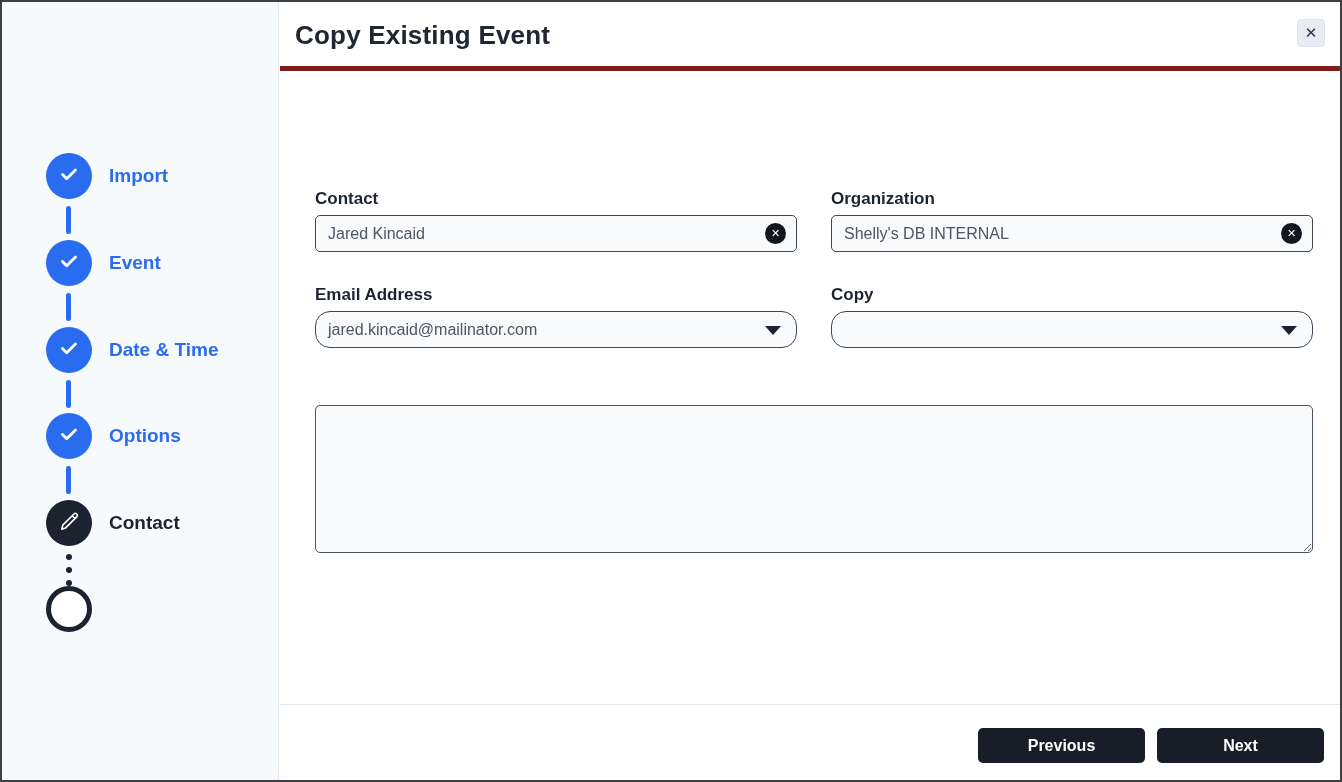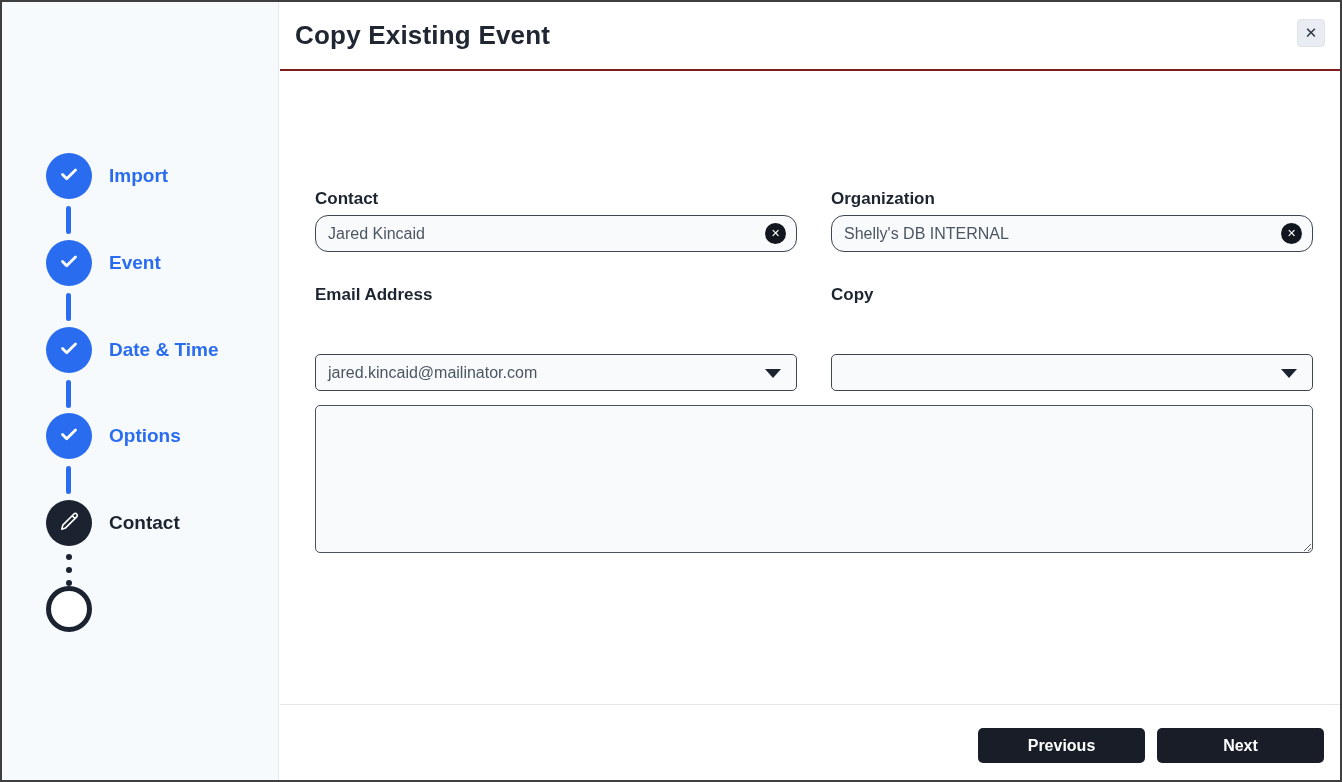--- a/index.html
+++ b/index.html
@@ -61,21 +61,21 @@
     border-radius: 50%;
     background: #1b2230;
   }
 
   
   .header {
     position: absolute;
     left: 278px; right: 0; top: 0;
     height: 69px;
     background: #ffffff;
-    border-bottom: 2px solid #7f1d1d;
+    border-bottom: 5px solid #7f1d1d;
   }
   .title {
     position: absolute;
     left: 15px; top: 0;
     line-height: 66px;
     font-size: 26px;
     font-weight: 600;
     color: #202733;
     letter-spacing: 0.2px;
   }
@@ -97,21 +97,21 @@
     position: absolute;
     font-size: 17px;
     font-weight: 600;
     color: #1c2430;
   }
   .text-input {
     position: absolute;
     width: 482px; height: 37px;
     background: #f8fafc;
     border: 1.5px solid #3e4651;
-    border-radius: 13px;
+    border-radius: 5px;
     font-family: "Liberation Sans", "DejaVu Sans", sans-serif;
     font-size: 16px;
     color: #4c5663;
     padding: 0 38px 0 12px;
     outline: none;
   }
   .clear-icon {
     position: absolute;
     width: 21px; height: 21px;
     border-radius: 50%;
@@ -120,27 +120,26 @@
     font-size: 11px;
     font-weight: 700;
     display: flex; align-items: center; justify-content: center;
     cursor: pointer;
   }
   .select {
     position: absolute;
     width: 482px; height: 37px;
     background: #f8fafc;
     border: 1.5px solid #3e4651;
-    border-radius: 5px;
+    border-radius: 15px;
     display: flex; align-items: center;
     padding: 0 40px 0 12px;
     font-size: 16px;
     color: #4c5663;
     cursor: pointer;
-    margin-top: 43px;
   }
   .caret {
     position: absolute;
     right: 15px;
     top: 14px;
     width: 0; height: 0;
     border-left: 8px solid transparent;
     border-right: 8px solid transparent;
     border-top: 9px solid #1b2230;
   }

